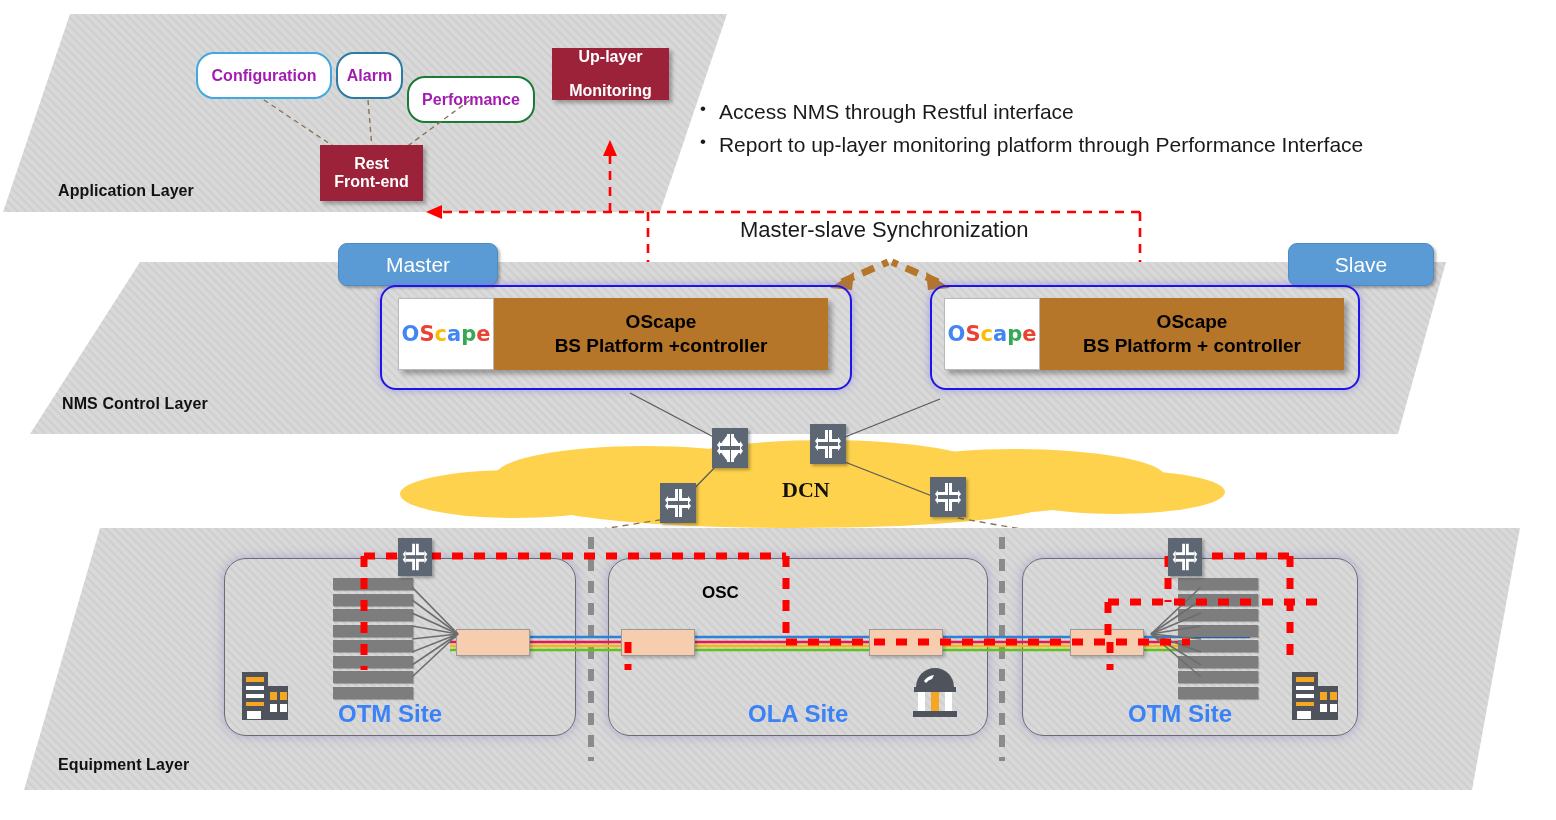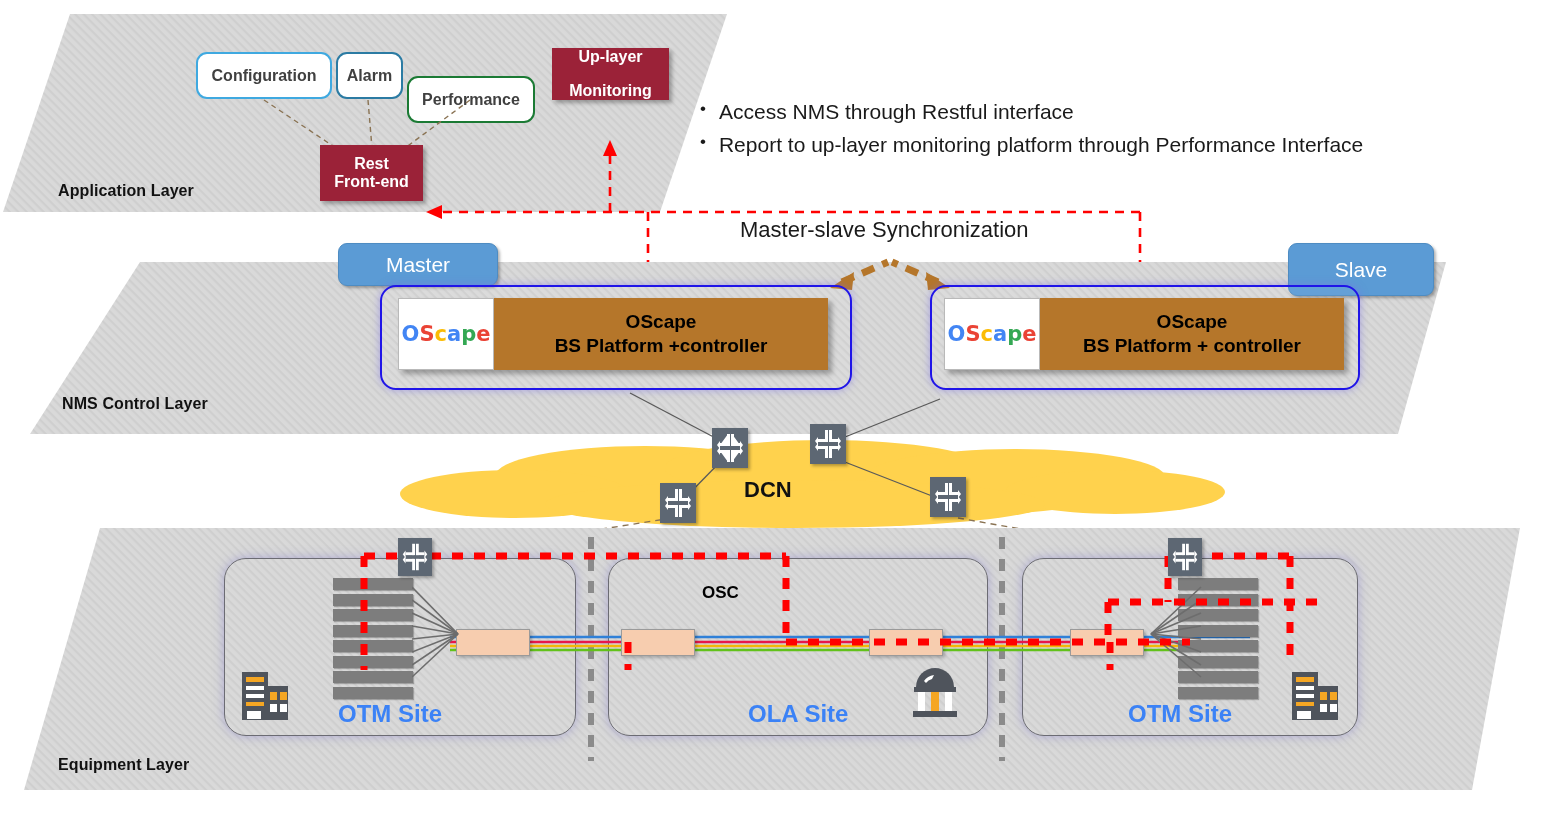--- a/index.html
+++ b/index.html
@@ -10,22 +10,22 @@
   
   .layer{position:absolute;}
   .layer svg{position:absolute;left:0;top:0;}
   .layer-label{position:absolute;font-weight:bold;font-size:16px;color:#111;
                letter-spacing:.1px;white-space:nowrap;}
 
   
   .box{position:absolute;box-sizing:border-box;display:flex;align-items:center;
        justify-content:center;text-align:center;}
 
-  .appbox{background:#ffffff;border-radius:11px;font-weight:bold;font-size:16px;
-          color:#404040;border:2.4px solid #3fa9e0;}
+  .appbox{background:#ffffff;border-radius:18px;font-weight:bold;font-size:16px;
+          color:#a21caf;border:2.4px solid #3fa9e0;}
   .appbox.alarm{border-color:#2b7ba3;}
   .appbox.perf{border-color:#1b7a34;margin-top:24px;}
 
   .crimson{background:#9b2238;color:#fff;font-weight:bold;font-size:16px;
            line-height:1.15;}
   .crimson.shadowed{box-shadow:3px 3px 4px rgba(0,0,0,.30);}
 
   .tagbtn{background:#5b9bd5;color:#fff;border-radius:9px;font-size:21px;
           border:1px solid #4e8cc2;box-shadow:2px 2px 3px rgba(0,0,0,.30);}
 
@@ -174,21 +174,21 @@
       <span>
         <em style="font-style:normal;color:#4285f4;">O</em><em style="font-style:normal;color:#ea4335;">S</em><em style="font-style:normal;color:#fbbc05;">c</em><em style="font-style:normal;color:#4285f4;">a</em><em style="font-style:normal;color:#34a853;">p</em><em style="font-style:normal;color:#ea4335;">e</em>
       </span>
     </div>
     <div class="oscape-body" style="flex:1;flex-direction:column;">
       <span>OScape</span>
       <span>BS Platform +controller</span>
     </div>
   </div>
 
-  <div class="box tagbtn" style="left:1288px;top:243px;width:146px;height:53px;">
+  <div class="box tagbtn" style="left:1288px;top:243px;width:146px;height:43px;">
     <span>Slave</span>
   </div>
   <div class="nmsframe" style="left:930px;top:285px;width:430px;height:105px;"></div>
   <div class="oscape-row" style="left:944px;top:298px;width:400px;height:72px;">
     <div class="oscape-logo" style="width:94px;">
       <span>
         <em style="font-style:normal;color:#4285f4;">O</em><em style="font-style:normal;color:#ea4335;">S</em><em style="font-style:normal;color:#fbbc05;">c</em><em style="font-style:normal;color:#4285f4;">a</em><em style="font-style:normal;color:#34a853;">p</em><em style="font-style:normal;color:#ea4335;">e</em>
       </span>
     </div>
     <div class="oscape-body" style="flex:1;flex-direction:column;">
@@ -201,21 +201,21 @@
     <g fill="#ffd24d">
       <ellipse cx="415" cy="55" rx="330" ry="34"></ellipse>
       <ellipse cx="250" cy="44" rx="150" ry="30"></ellipse>
       <ellipse cx="430" cy="36" rx="160" ry="28"></ellipse>
       <ellipse cx="620" cy="45" rx="150" ry="28"></ellipse>
       <ellipse cx="120" cy="62" rx="115" ry="24"></ellipse>
       <ellipse cx="720" cy="60" rx="110" ry="22"></ellipse>
       <ellipse cx="400" cy="72" rx="250" ry="24"></ellipse>
     </g>
   </svg>
-  <div class="dcn-text" style="left:744px;top:477px;">DCN</div>
+  <div class="dcn-text" style="left:782px;top:477px;font-family:Liberation Serif, serif;">DCN</div>
 
   <svg width="900" height="190" style="position:absolute;left:380px;top:385px;pointer-events:none;" aria-hidden="true">
     <g stroke="#5a5a5a" stroke-width="1.3" fill="none">
       <line x1="250" y1="8" x2="345" y2="58"></line>
       <line x1="560" y1="14" x2="450" y2="58"></line>
       <line x1="345" y1="72" x2="300" y2="118"></line>
       <line x1="452" y1="72" x2="570" y2="118"></line>
     </g>
     <g stroke="#8a7353" stroke-width="1.4" stroke-dasharray="6,5" fill="none">
       <line x1="292" y1="133" x2="45" y2="172"></line>

